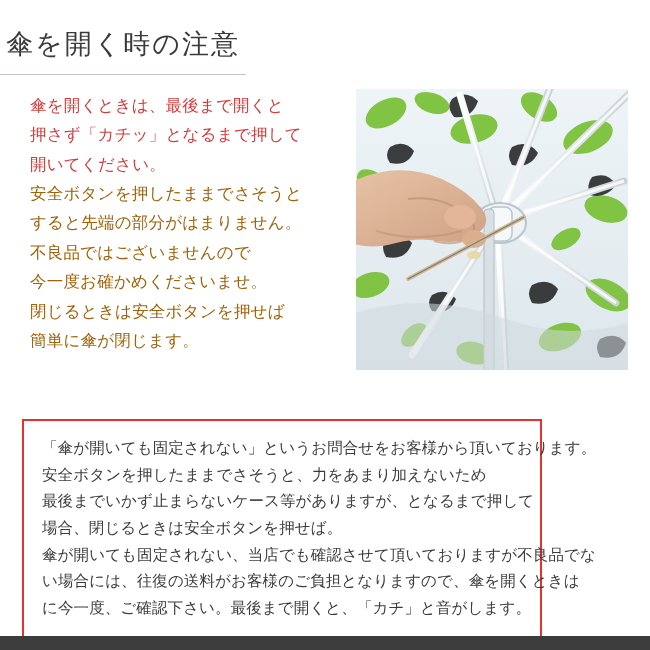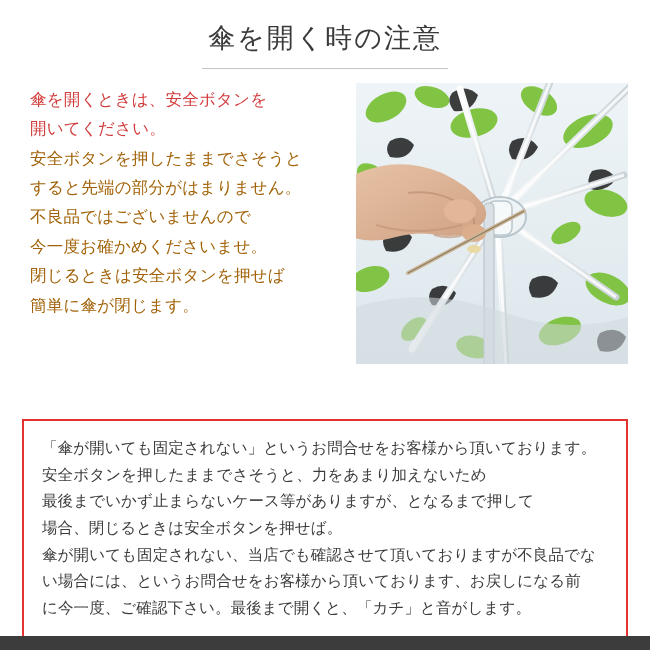--- a/index.html
+++ b/index.html
@@ -16,22 +16,21 @@
   .page {
     position: relative;
     width: 650px;
     height: 650px;
     box-sizing: border-box;
     background: #ffffff;
   }
 
   
   .title-wrap {
-    padding-top: 20px;
-    text-align: center;
+    padding-top: 26px;
   }
   .title {
     display: inline-block;
     font-family: "DejaVu Serif", serif;
     font-size: 27px;
     letter-spacing: 2px;
     color: #3a3a3a;
     padding: 0 6px 12px 6px;
     border-bottom: 1px solid #c9c4bd;
     white-space: nowrap;
@@ -73,21 +72,21 @@
   }
   .photo svg {
     display: block;
   }
 
   
   .notice {
     position: absolute;
     left: 22px;
     top: 419px;
-    width: 606px;
+    width: 520px;
     box-sizing: border-box;
     border: 2px solid #e2332f;
     padding: 14px 16px 14px 18px;
     background: #ffffff;
   }
   .notice p {
     margin: 0;
     font-family: "DejaVu Serif", serif;
     font-size: 15.5px;
     line-height: 1.72;
@@ -111,21 +110,22 @@
 
 <div class="page">
 
   <div class="title-wrap">
     <div class="title">傘を開く時の注意</div>
   </div>
 
   <div class="upper">
 
     <div class="upper-text">
-      <p class="accent">傘を開くときは、安全ボタンを</p>
+      <p class="accent">傘を開くときは、最後まで開くと</p>
+      <p class="accent">押さず「カチッ」となるまで押して</p>
       <p class="accent">開いてください。</p>
       <p>安全ボタンを押したままでさそうと</p>
       <p>すると先端の部分がはまりません。</p>
       <p>不良品ではございませんので</p>
       <p>今一度お確かめくださいませ。</p>
       <p>閉じるときは安全ボタンを押せば</p>
       <p>簡単に傘が閉じます。</p>
     </div>
 
     <div class="photo">
@@ -224,18 +224,18 @@
       </svg>
     </div>
   </div>
 
   <div class="notice">
     <p>「傘が開いても固定されない」というお問合せをお客様から頂いております。</p>
     <p>安全ボタンを押したままでさそうと、力をあまり加えないため</p>
     <p>最後までいかず止まらないケース等がありますが、となるまで押して</p>
     <p>場合、閉じるときは安全ボタンを押せば。</p>
     <p>傘が開いても固定されない、当店でも確認させて頂いておりますが不良品でな</p>
-    <p>い場合には、というお問合せをお客様から頂いております、お戻しになる前</p>
+    <p>い場合には、往復の送料がお客様のご負担となりますので、傘を開くときは</p>
     <p>に今一度、ご確認下さい。最後まで開くと、「カチ」と音がします。</p>
   </div>
 
   <div class="bottom-bar"></div>
 </div>
 
 </body></html>

